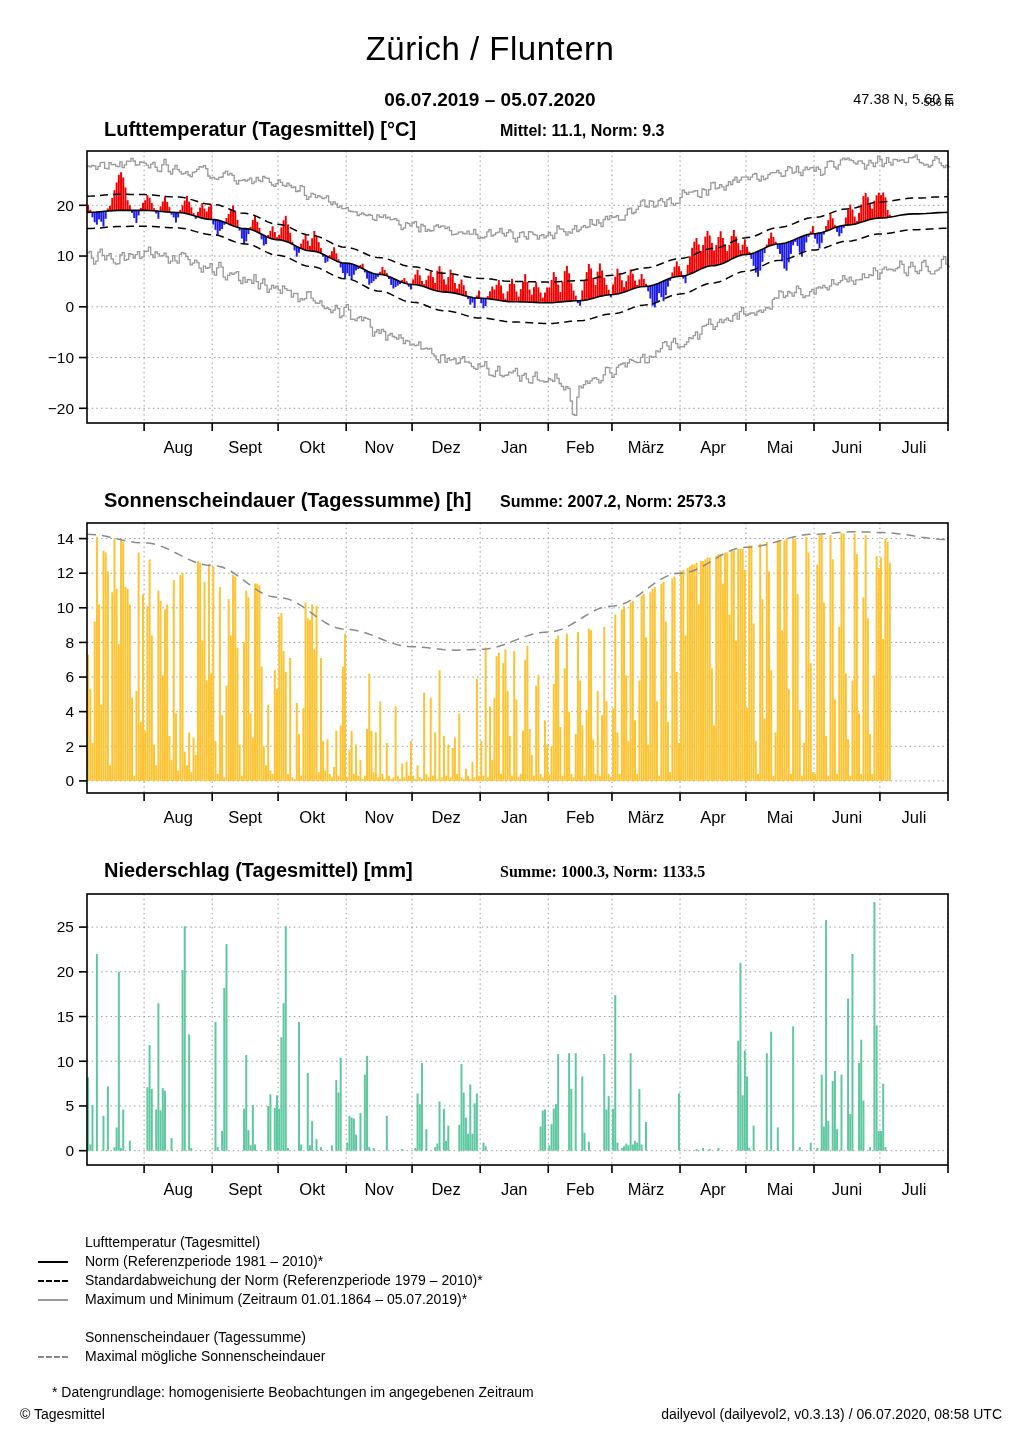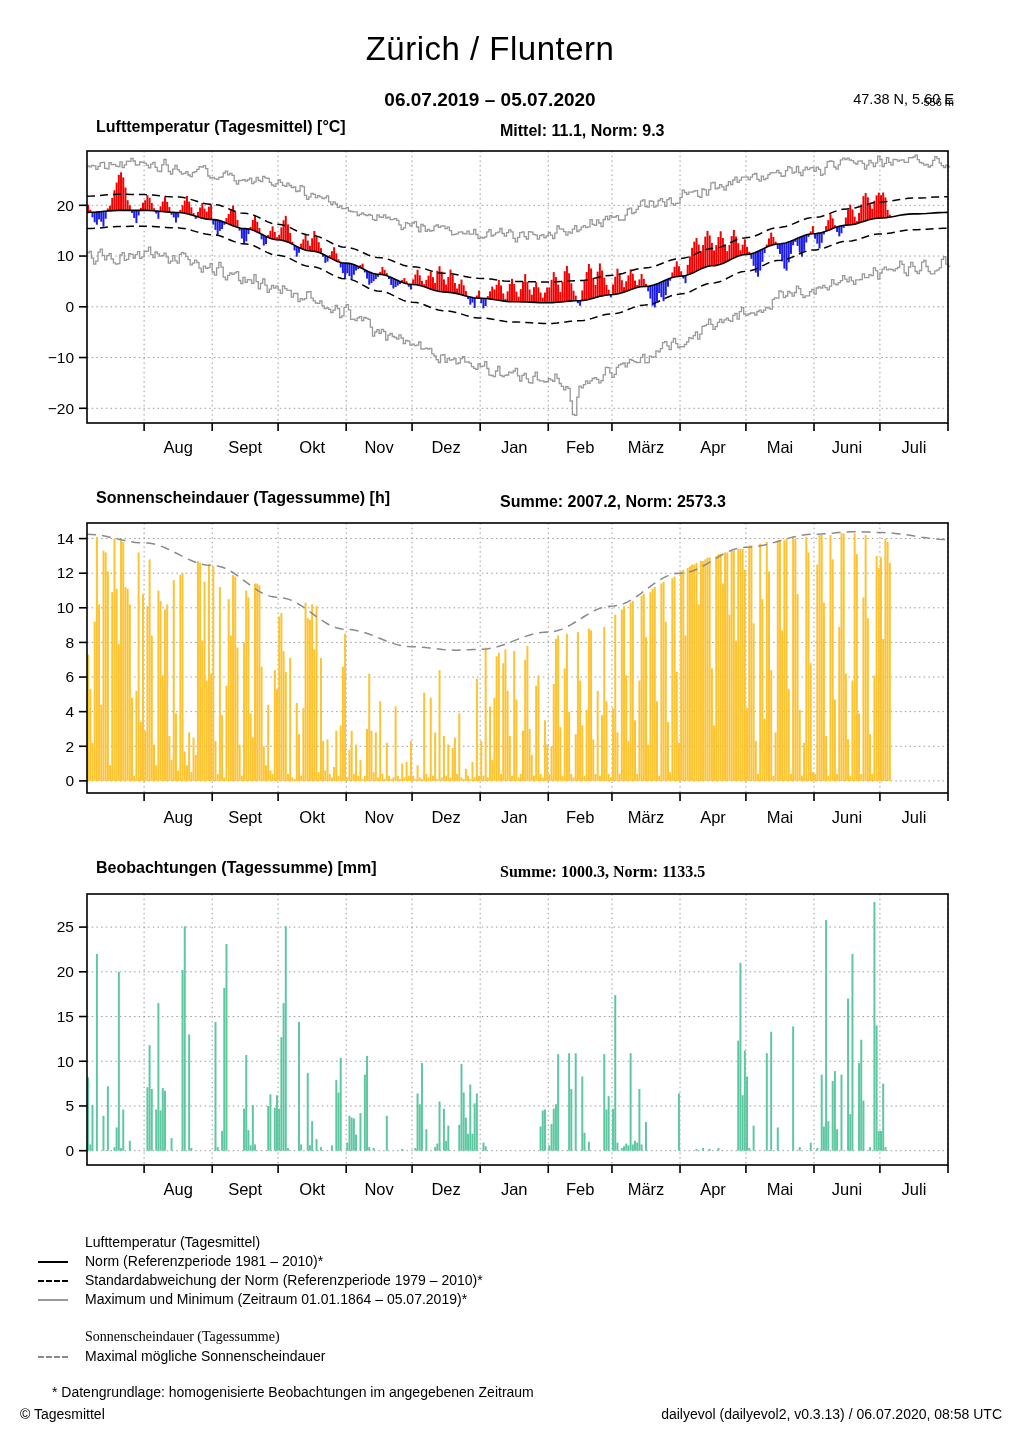--- a/index.html
+++ b/index.html
@@ -3,21 +3,21 @@
 <meta charset="utf-8">
 <style>
   html,body{margin:0;padding:0;background:#fff;}
   #page{position:relative;width:1024px;height:1435px;background:#ffffff;
         font-family:"Liberation Sans", sans-serif;color:#000;overflow:hidden;}
   .abs{position:absolute;}
   #header-title{top:30px;left:0;width:980px;text-align:center;font-size:33px;font-weight:400;letter-spacing:0.5px;}
   #header-period{top:89px;left:0;width:980px;text-align:center;font-size:19px;font-weight:700;}
   #header-alt{top:69px;right:70px;font-size:11px;text-align:right;margin-top:27px;}
   #header-coord{top:91px;right:70px;font-size:14.5px;text-align:right;}
-  .chart-title{left:96px;font-size:16px;font-weight:700;}
+  .chart-title{left:104px;font-size:20px;font-weight:700;}
   .chart-stats{left:500px;width:450px;text-align:left;font-size:16px;font-weight:700;}
   #t1{top:118px;} #s1{top:122px;}
   #t2{top:489px;} #s2{top:493px;}
   #t3{top:859px;} #s3{top:863px;font-family:Liberation Serif, serif;}
   #charts-svg{position:absolute;top:0;left:0;}
   .legend-row{position:absolute;left:85px;font-size:14px;white-space:nowrap;}
   .legend-sym{position:absolute;left:38px;width:30px;height:0;}
   #footnote{top:1384px;left:52px;font-size:14px;}
   #footer-left{top:1406px;left:20px;font-size:14px;}
   #footer-right{top:1406px;right:22px;font-size:14px;text-align:right;}
@@ -1116,32 +1116,32 @@
 
   <div class="abs" id="header-title">Zürich / Fluntern</div>
   <div class="abs" id="header-period">06.07.2019 – 05.07.2020</div>
   <div class="abs" id="header-alt">556 m</div>
   <div class="abs" id="header-coord">47.38 N, 5.60 E</div>
 
   <div class="abs chart-title" id="t1">Lufttemperatur (Tagesmittel) [°C]</div>
   <div class="abs chart-stats" id="s1">Mittel: 11.1, Norm: 9.3</div>
   <div class="abs chart-title" id="t2">Sonnenscheindauer (Tagessumme) [h]</div>
   <div class="abs chart-stats" id="s2">Summe: 2007.2, Norm: 2573.3</div>
-  <div class="abs chart-title" id="t3">Beobachtungen (Tagessumme) [mm]</div>
+  <div class="abs chart-title" id="t3">Niederschlag (Tagesmittel) [mm]</div>
   <div class="abs chart-stats" id="s3">Summe: 1000.3, Norm: 1133.5</div>
 
   <div id="legend">
       <div class="legend-row" style="top: 1234px;">Lufttemperatur (Tagesmittel)</div>
       <span class="legend-sym" style="top: 1261px; border-top: 2px solid rgb(0, 0, 0);"></span>
       <div class="legend-row" style="top: 1253px;">Norm (Referenzperiode 1981 – 2010)*</div>
       <span class="legend-sym" style="top: 1280px; border-top: 2px dashed rgb(0, 0, 0);"></span>
       <div class="legend-row" style="top: 1272px;">Standardabweichung der Norm (Referenzperiode 1979 – 2010)*</div>
       <span class="legend-sym" style="top: 1299px; border-top: 2px solid rgb(153, 153, 153);"></span>
       <div class="legend-row" style="top: 1291px;">Maximum und Minimum (Zeitraum 01.01.1864 – 05.07.2019)*</div>
-      <div class="legend-row" style="top: 1329px; font-family: Liberation Serif, serif;">Sonnenscheindauer (Tagessumme)</div>
+      <div class="legend-row" style="top: 1329px;">Sonnenscheindauer (Tagessumme)</div>
       <span class="legend-sym" style="top: 1356px; border-top: 2px dashed rgb(138, 138, 138);"></span>
       <div class="legend-row" style="top: 1348px;">Maximal mögliche Sonnenscheindauer</div>
     </div>
 
   <div class="abs" id="footnote">* Datengrundlage: homogenisierte Beobachtungen im angegebenen Zeitraum</div>
   <div class="abs" id="footer-left">© Tagesmittel</div>
   <div class="abs" id="footer-right">dailyevol (dailyevol2, v0.3.13) / 06.07.2020, 08:58 UTC</div>
 </div>
 
 </body></html>

